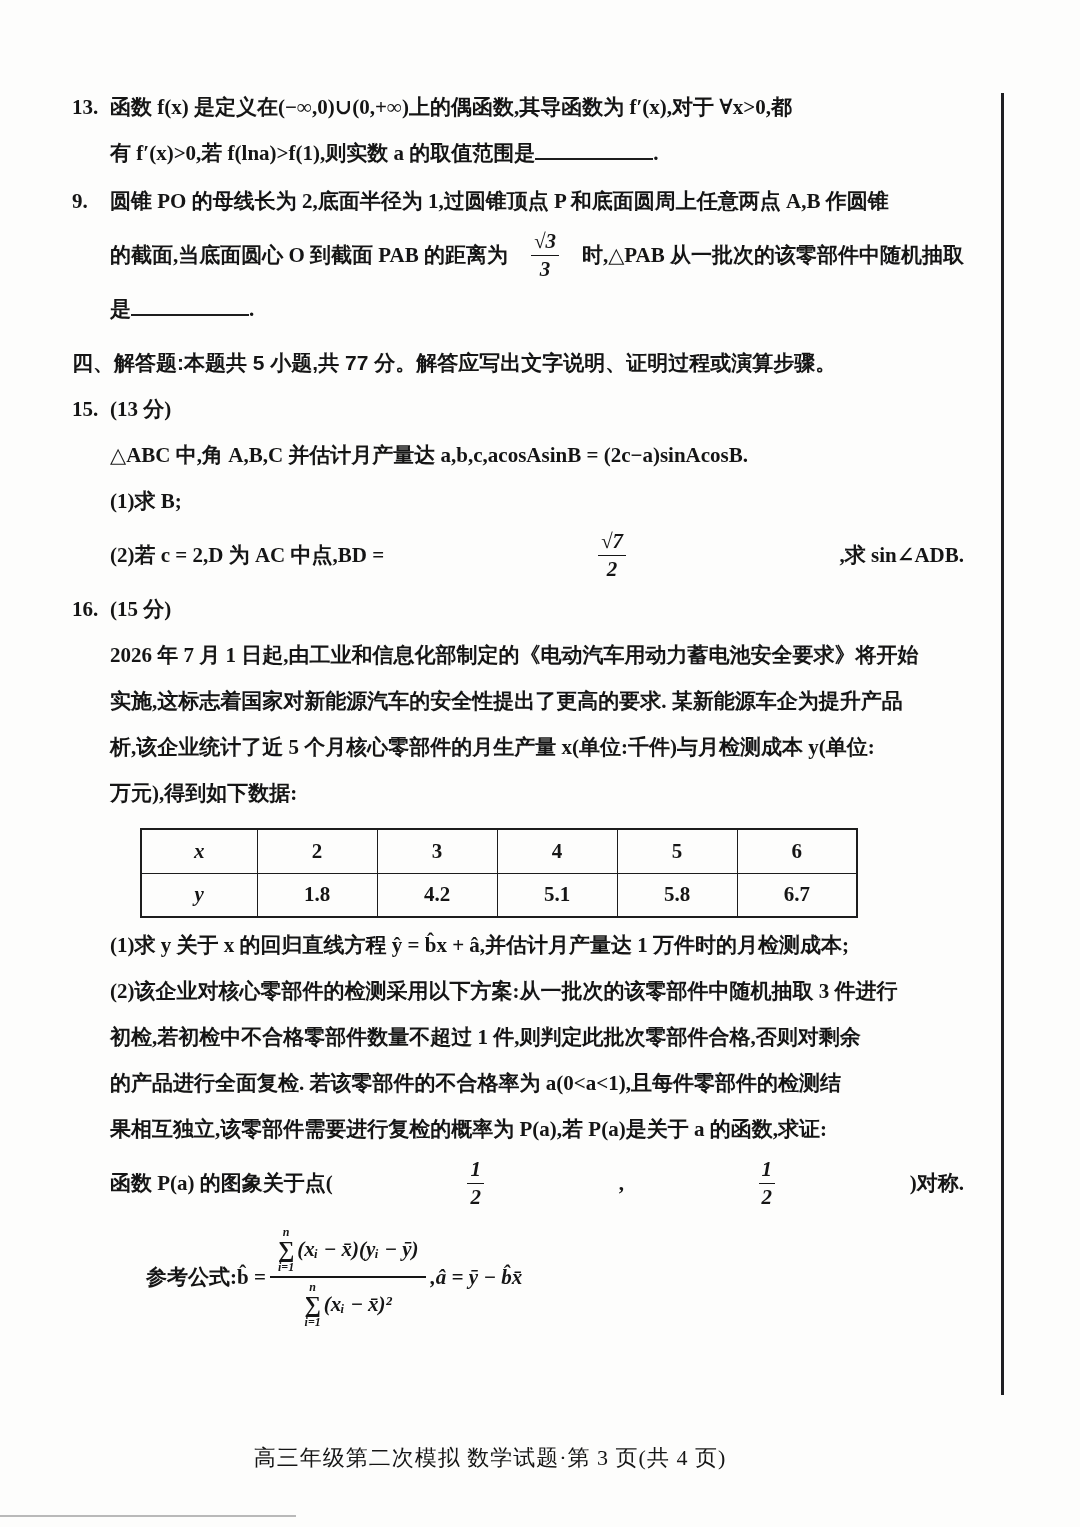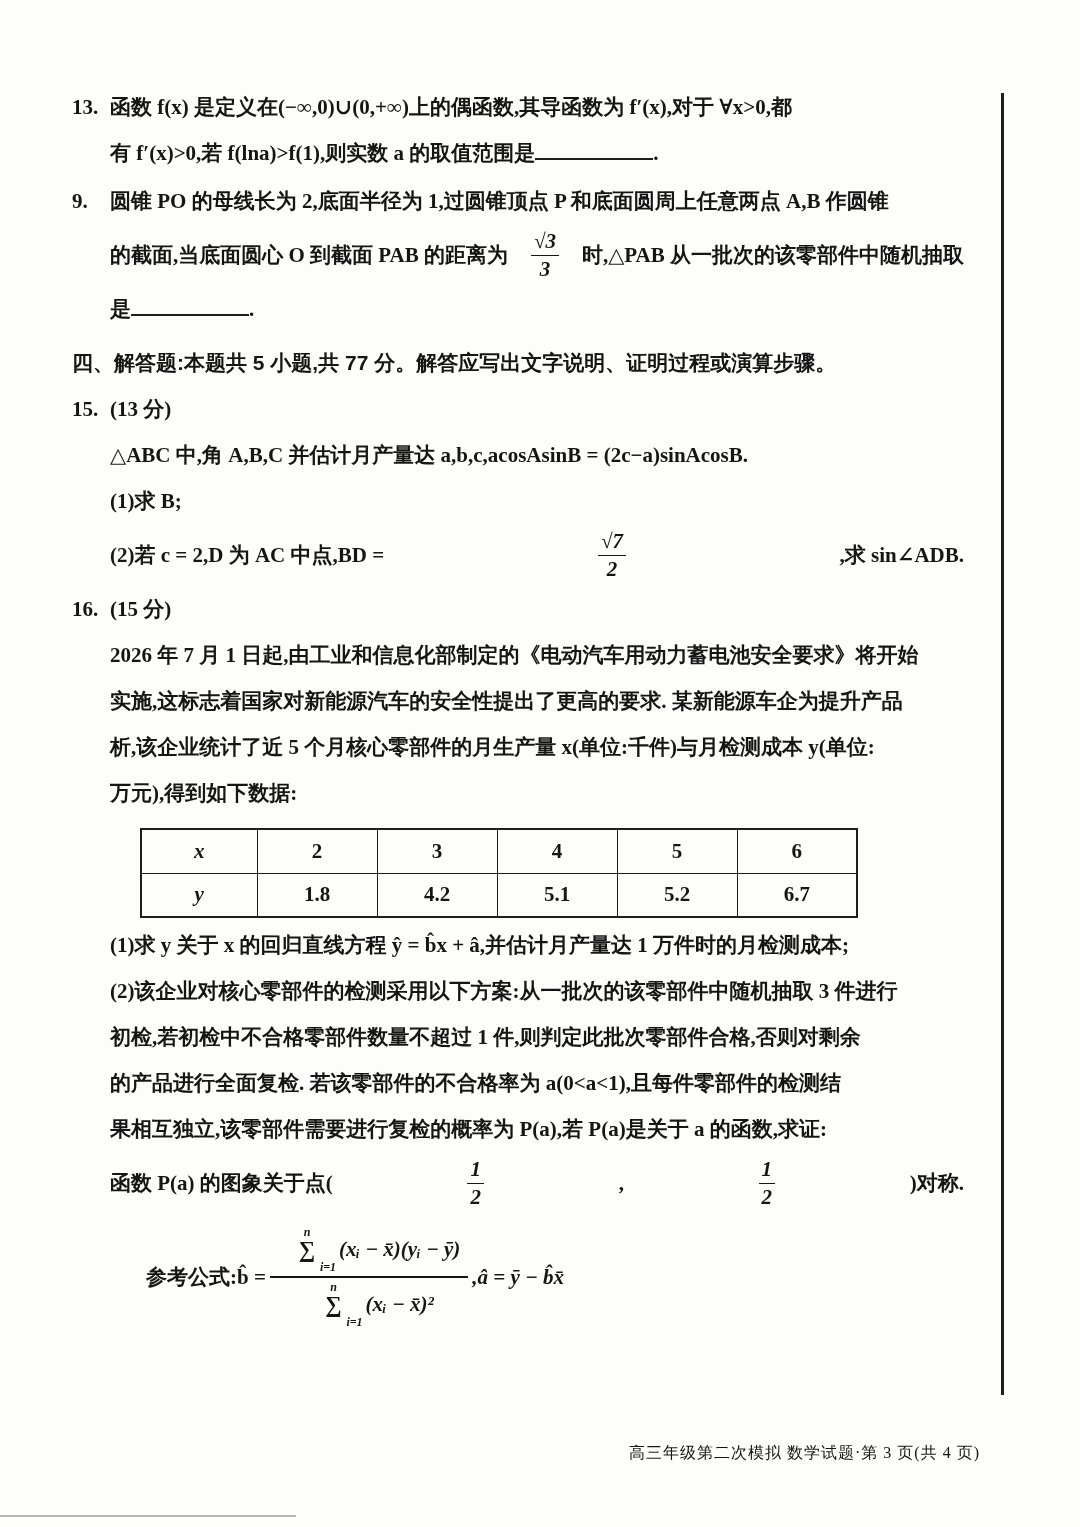--- a/index.html
+++ b/index.html
@@ -38,27 +38,27 @@
   .formula-line { display:flex; align-items:center; margin:12px 0 0 36px; white-space:nowrap; }
   .bigfrac { display:inline-flex; flex-direction:column; text-align:center;
              vertical-align:middle; margin:0 4px; }
   .bigfrac .fnum { display:flex; align-items:center; justify-content:center;
                    border-bottom:2px solid #151515; padding:0 8px 3px; }
   .bigfrac .fden { display:flex; align-items:center; justify-content:center; padding-top:3px; }
   .sum { display:inline-flex; flex-direction:column; align-items:center;
          line-height:1; margin-right:3px; }
   .sum .top { font-size:12px; font-style:italic; }
   .sum .sym { font-size:23px; }
-  .sum .bot { font-size:12px; font-style:italic;margin-left:42px; }
+  .sum .bot { font-size:12px; font-style:italic; }
   .expr { font-style:italic; }
   .mtext { font-style:italic; }
   
   .scan-rule { position:absolute; left:1001px; top:93px; width:3px; height:1302px; background:#1f1f23; }
-  .footer { position:absolute; left:0; top:1443px; width:980px; text-align:right;
-            font-size:16px; letter-spacing:1px; }
+  .footer { position:absolute; left:0; top:1443px; width:980px; text-align:center;
+            font-size:22px; letter-spacing:1px; }
   .scan-artifact { position:absolute; left:0; top:1515px; width:296px; height:2px; background:#b9b9b9; }
 </style>
 </head>
 <body>
 
 <div class="content">
 
   <div class="q">
     <span class="qnum">13.</span>
     <div class="line">函数 f(x) 是定义在(−∞,0)∪(0,+∞)上的偶函数,其导函数为 f′(x),对于 ∀x&gt;0,都</div>
@@ -116,21 +116,21 @@
         <td>3</td>
         <td>4</td>
         <td>5</td>
         <td>6</td>
       </tr>
       <tr>
         <td>y</td>
         <td>1.8</td>
         <td>4.2</td>
         <td>5.1</td>
-        <td>5.2</td>
+        <td>5.8</td>
         <td>6.7</td>
       </tr>
     </tbody>
       </table>
 
     <div class="line">(1)求 y 关于 x 的回归直线方程 ŷ = b̂x + â,并估计月产量达 1 万件时的月检测成本;</div>
     <div class="line">(2)该企业对核心零部件的检测采用以下方案:从一批次的该零部件中随机抽取 3 件进行</div>
     <div class="line cont">初检,若初检中不合格零部件数量不超过 1 件,则判定此批次零部件合格,否则对剩余</div>
     <div class="line cont">的产品进行全面复检. 若该零部件的不合格率为 a(0&lt;a&lt;1),且每件零部件的检测结</div>
     <div class="line cont">果相互独立,该零部件需要进行复检的概率为 P(a),若 P(a)是关于 a 的函数,求证:</div>

